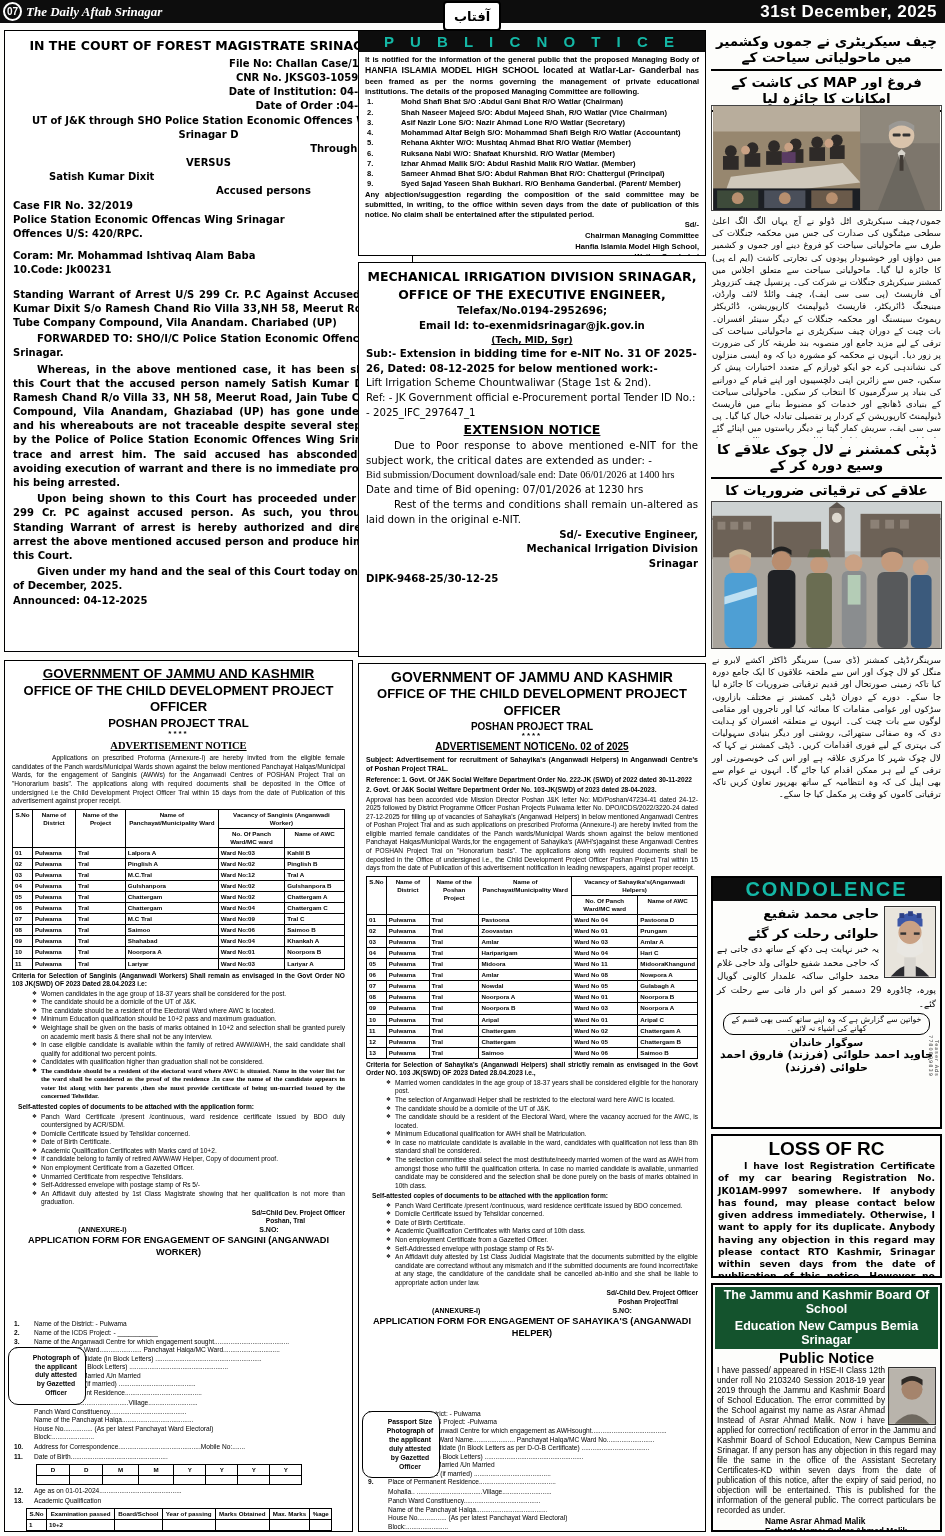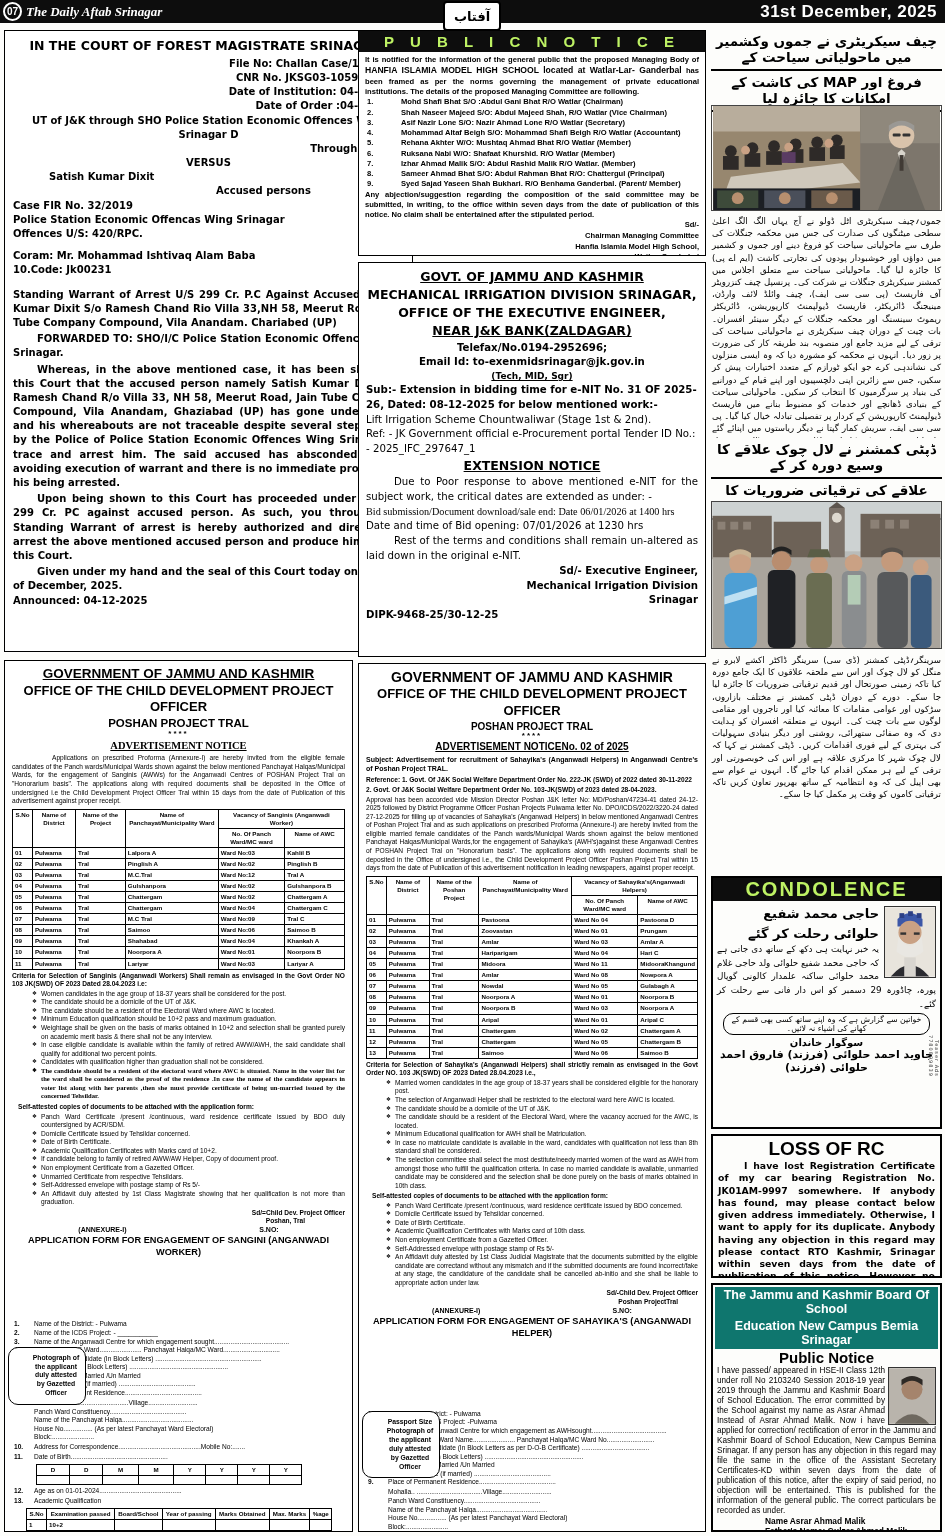--- a/index.html
+++ b/index.html
@@ -19,21 +19,21 @@
   .court { left:4px; top:30px; width:409px; height:622px; padding:6px 8px; font-family:"DejaVu Sans", sans-serif; font-weight:bold; font-size:10px; line-height:1.42; }
   .court .t { text-align:center; font-size:12.5px; margin-bottom:2px; }
   .court .r { text-align:right; }
   .court .c { text-align:center; }
   .court .para div { text-indent:24px; margin-top:2px; text-align:justify; }
   .court .para div:first-child { text-indent:0; }
   .gap8 { height:8px; }
 
   
   .pubnotice { left:358px; top:30px; width:348px; height:226px; padding:0; font-size:7.6px; }
-  .blackbar { background:#0d0d0d; color:#bef264; text-align:center; font-weight:bold; font-size:15px; letter-spacing:6px; padding:2px 0; }
+  .blackbar { background:#0d0d0d; color:#14b8a6; text-align:center; font-weight:bold; font-size:15px; letter-spacing:6px; padding:2px 0; }
   .pubnotice .bd { padding:3px 6px; font-weight:bold; line-height:1.35; }
   .pubnotice .intro { text-align:justify; }
   .pubnotice ol { list-style:none; }
   .pubnotice ol div { padding-left:36px; position:relative; counter-increment:mem; }
   .pubnotice ol div::before { content:counter(mem)"."; position:absolute; left:2px; }
   .pubnotice .sig { text-align:right; line-height:1.4; }
 
   
   .mid { left:358px; top:262px; width:348px; height:395px; padding:5px 7px; font-family:"DejaVu Sans", sans-serif; font-weight:bold; font-size:10.2px; line-height:1.45; }
   .mid .c { text-align:center; }
@@ -93,21 +93,21 @@
   .vert-ad { position:absolute; right:0px; top:120px; writing-mode:vertical-rl; font-size:5px; color:#333; letter-spacing:1px; }
 
   
   .loss { border:2px solid #000; padding:2px 5px; }
   .loss .t { text-align:center; font-weight:bold; font-size:19px; }
   .loss .bd { font-family:"DejaVu Sans", sans-serif; font-weight:bold; font-size:9.3px; line-height:1.32; text-align:justify; }
   .loss .bd .fl { text-indent:26px; }
 
   
   .board { border:2px solid #000; padding:2px; }
-  .board .hdr { background:#0f766e; color:#fff; text-align:center; font-weight:bold; font-size:12.5px; line-height:1.15; padding:1px 0; }
+  .board .hdr { background:#14532d; color:#fff; text-align:center; font-weight:bold; font-size:12.5px; line-height:1.15; padding:1px 0; }
   .board .pn { text-align:center; font-weight:bold; font-size:15px; }
   .board .bd { font-size:8.2px; line-height:1.22; text-align:justify; padding:0 2px; }
   .board .bd .fl { text-indent:20px; }
   .board-photo { float:right; margin:1px 0 1px 3px; border:1px solid #333; }
   .board .details { padding-left:50px; font-weight:bold; font-size:8.4px; line-height:1.25; }
 </style>
 </head>
 <body>
 
 <div class="page">
@@ -397,24 +397,22 @@
       <div class="intro">Any abjection/suggestion regarding the composition of the said committee may be submitted, in writing, to the office within seven days from the date of publication of this notice. No claim shall be entertained after the stipulated period.</div>
       <div class="sig">Sd/-</div>
       <div class="sig">Chairman Managing Committee</div>
       <div class="sig">Hanfia Islamia Model High School,</div>
       <div class="sig">Watlar, Ganderbal</div>
 
     </div>
   </div>
 
   <div class="box mid">
-    <div class="c u big">GOVT. OF JAMMU AND KASHMIR</div>
     <div class="c big">MECHANICAL IRRIGATION DIVISION SRINAGAR,</div>
     <div class="c big">OFFICE OF THE EXECUTIVE ENGINEER,</div>
-    <div class="c u big">NEAR J&amp;K BANK(ZALDAGAR)</div>
     <div class="c">Telefax/No.0194-2952696;</div>
     <div class="c">Email Id: to-exenmidsrinagar@jk.gov.in</div>
     <div class="c u" style="font-size:9px;text-align:center;">(Tech, MID, Sgr)</div>
     <div>Sub:- Extension in bidding time for e-NIT No. 31 OF 2025-26, Dated: 08-12-2025 for below mentioned work:-</div>
     <div style="font-weight:normal;">Lift Irrigation Scheme Chountwaliwar (Stage 1st &amp; 2nd).</div>
     <div style="font-weight:normal;">Ref: - JK Government official e-Procurement portal Tender ID No.: -   2025_IFC_297647_1</div>
     <div class="c u big">EXTENSION NOTICE</div>
     <div style="text-indent:28px; text-align:justify; font-weight:normal;">Due to Poor response to above mentioned e-NIT for the subject work, the critical dates  are extended as under: -</div>
     <div style="font-weight:normal;font-family:Liberation Serif, serif;">Bid submission/Document download/sale end: Date 06/01/2026 at 1400 hrs</div>
     <div style="font-weight:normal;">Date and time of Bid opening: 07/01/2026 at 1230 hrs</div>

